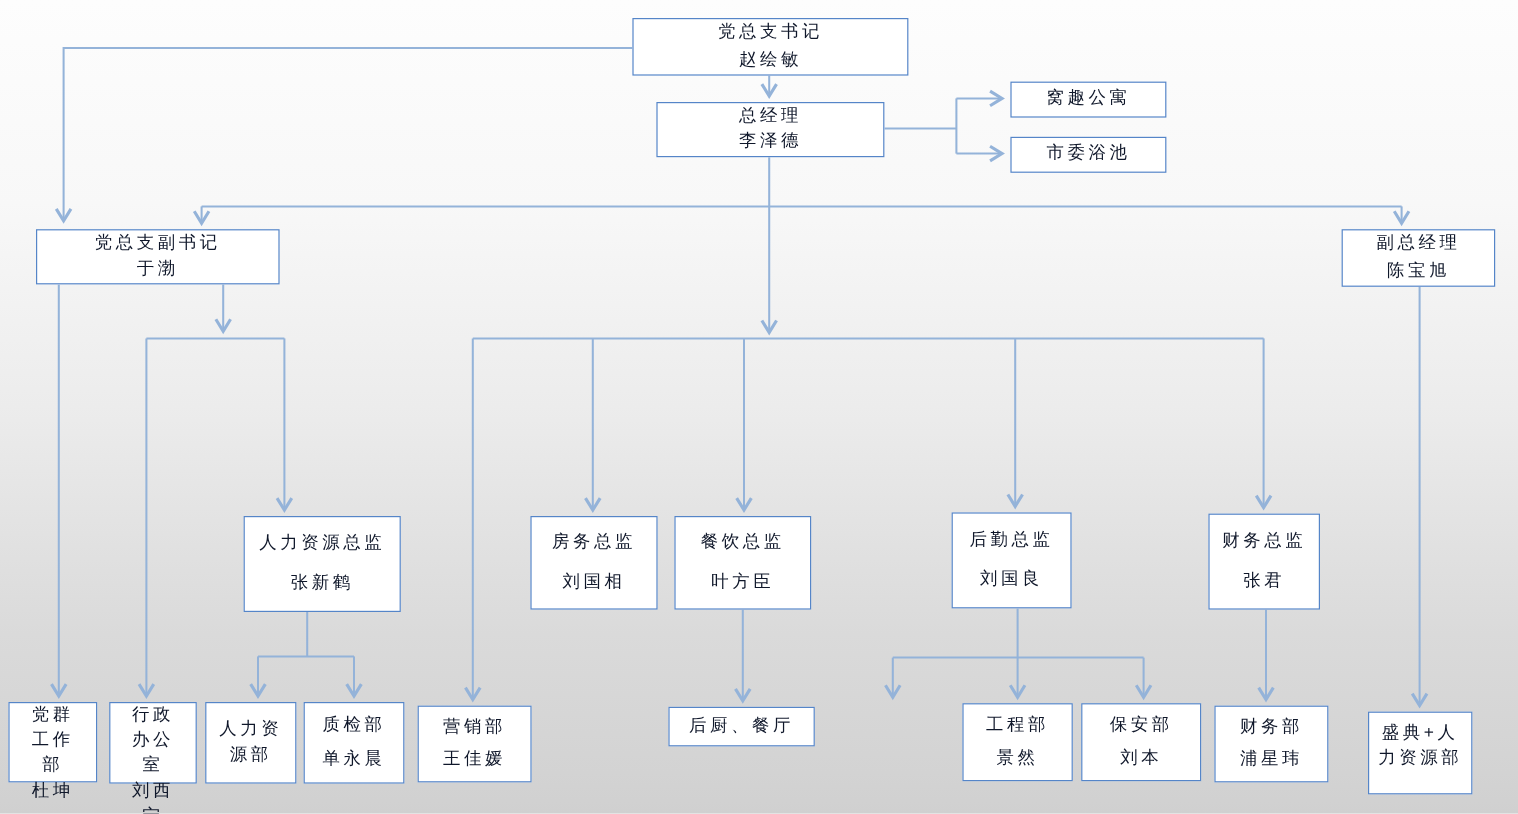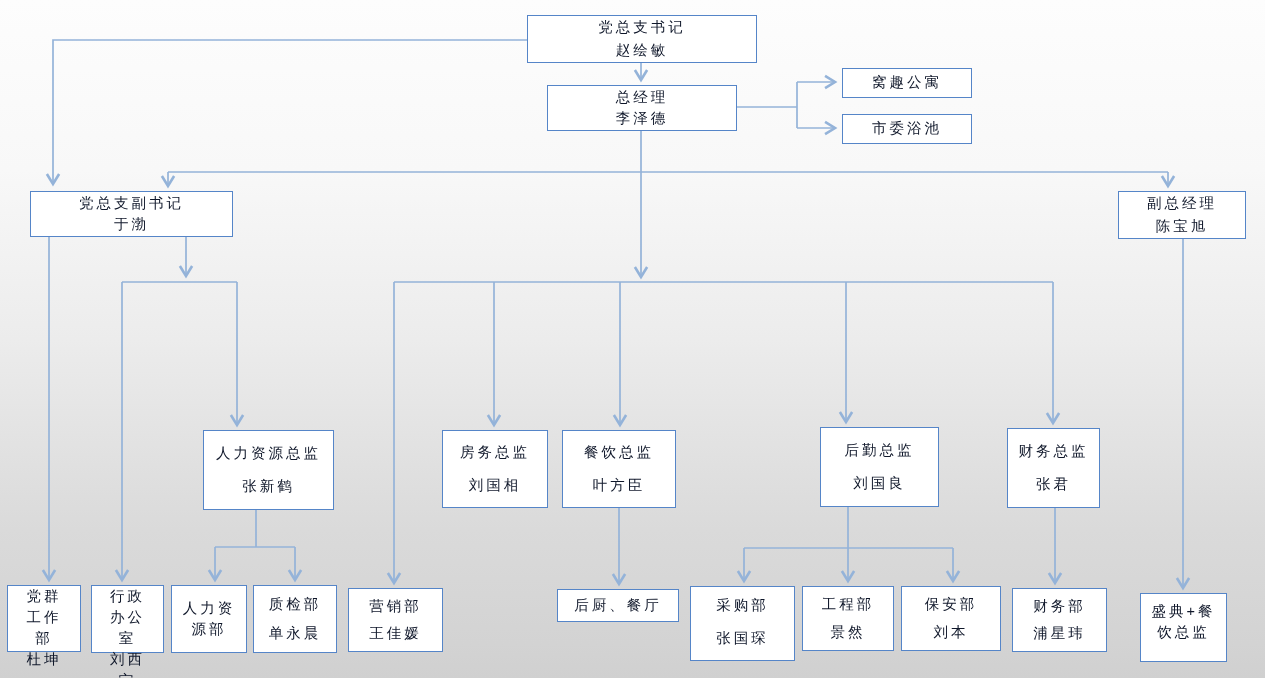--- a/index.html
+++ b/index.html
@@ -115,21 +115,21 @@
   <div class="node" style="left:442px;top:430px;width:106px;height:78px">
     <div class="t">房务总监</div>
     <div class="n">刘国相</div>
   </div>
 
   <div class="node" style="left:562px;top:430px;width:114px;height:78px">
     <div class="t">餐饮总监</div>
     <div class="n">叶方臣</div>
   </div>
 
-  <div class="node" style="left:820px;top:427px;width:119px;height:80px">
+  <div class="node" style="left:793px;top:427px;width:100px;height:80px">
     <div class="t">后勤总监</div>
     <div class="n">刘国良</div>
   </div>
 
   <div class="node" style="left:1007px;top:428px;width:93px;height:80px">
     <div class="t">财务总监</div>
     <div class="n">张君</div>
   </div>
 
   <div class="node" style="left:7px;top:585px;width:74px;height:67px">
@@ -154,37 +154,33 @@
   <div class="node" style="left:348px;top:588px;width:95px;height:64px">
     <div class="t">营销部</div>
     <div class="n">王佳媛</div>
   </div>
 
 
   <div class="node single" style="left:557px;top:589px;width:122px;height:33px">
     <div class="t">后厨、餐厅</div>
   </div>
 
-  <div class="node" style="left:690px;top:586px;width:105px;height:75px;justify-content:flex-start;padding-top:8px;row-gap:12px">
-    <div class="t">采购部</div>
-    <div class="n">张国琛</div>
-  </div>
 
   <div class="node" style="left:802px;top:586px;width:92px;height:65px">
     <div class="t">工程部</div>
     <div class="n">景然</div>
   </div>
 
   <div class="node" style="left:901px;top:586px;width:100px;height:65px">
     <div class="t">保安部</div>
     <div class="n">刘本</div>
   </div>
 
   <div class="node" style="left:1012px;top:588px;width:95px;height:64px">
     <div class="t">财务部</div>
     <div class="n">浦星玮</div>
   </div>
 
   <div class="node topalign" style="left:1140px;top:593px;width:87px;height:69px;padding:7px 6px 0">
-    <div class="t">盛典+餐饮总监</div>
+    <div class="t">盛典+人力资源部</div>
   </div>
 
 </div>
 
 </body></html>

